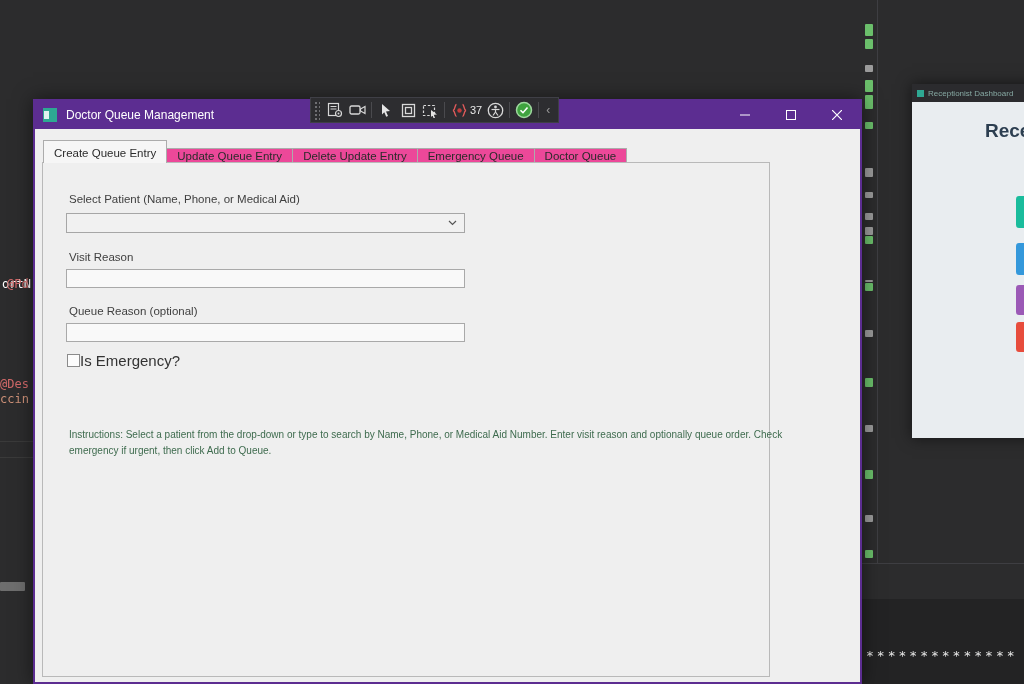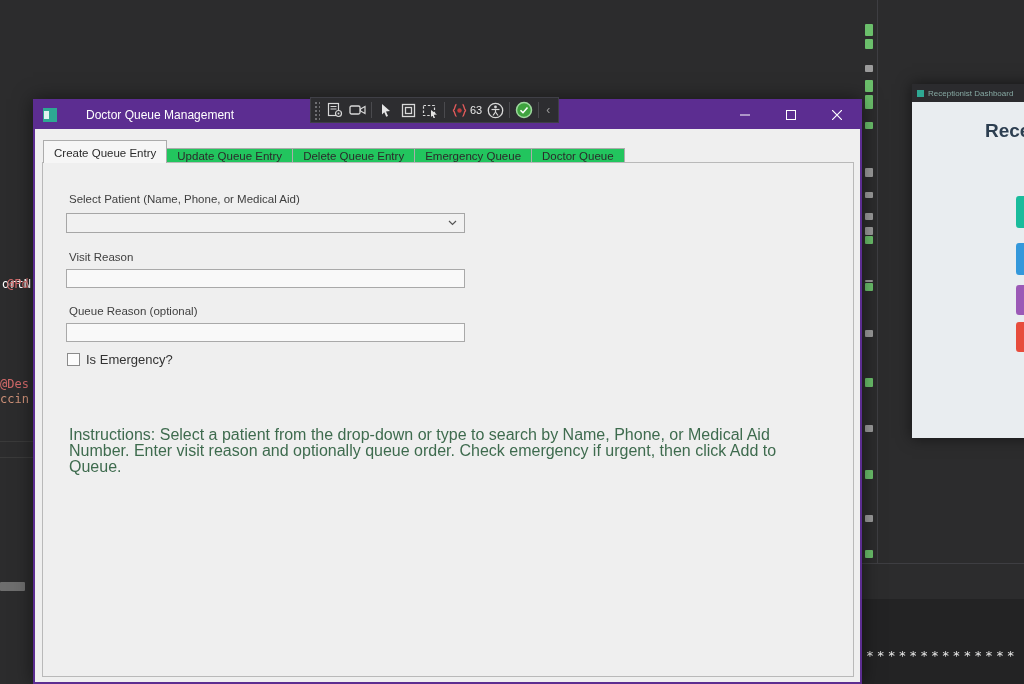--- a/index.html
+++ b/index.html
@@ -33,44 +33,44 @@
   
   #side-window{position:absolute;left:912px;top:84px;width:160px;height:354px;background:#e9edf0;box-shadow:0 0 14px rgba(0,0,0,.55);}
   #side-titlebar{position:absolute;left:0;top:0;width:100%;height:18px;background:#2b2b2e;display:flex;align-items:center;padding-left:5px;}
   #side-titlebar .mini-icon{width:7px;height:7px;background:#2ea893;margin-right:4px;}
   #side-titlebar .t{font-size:8px;color:#86a8a2;white-space:nowrap;}
   #side-heading{position:absolute;left:73px;top:36px;font-size:19px;font-weight:bold;color:#2c3e50;white-space:nowrap;}
   .side-btn{position:absolute;left:104px;width:80px;border-radius:3px 0 0 3px;}
 
   
   #main-window{position:absolute;left:33px;top:99px;width:829px;height:585px;background:#efefef;border:2px solid var(--purple,#5c2d91);box-shadow:0 0 18px rgba(0,0,0,.5);}
-  #titlebar{position:absolute;left:0;top:0;width:100%;height:28px;background:var(--purple,#5c2d91);display:flex;align-items:center;gap:20px;}
+  #titlebar{position:absolute;left:0;top:0;width:100%;height:28px;background:var(--purple,#5c2d91);display:flex;align-items:center;}
   #app-icon{width:14px;height:14px;background:#2ea893;margin:0 9px 0 8px;position:relative;}
   #app-icon::after{content:"";position:absolute;left:1px;top:3px;width:5px;height:8px;background:#dff3ef;}
   #window-title{color:#ffffff;font-size:12px;}
   .win-btns{margin-left:auto;display:flex;height:100%;}
   .win-btn{width:34px;height:100%;display:flex;align-items:center;justify-content:center;color:#fff;}
   .win-btn svg{display:block;}
 
   
   #tabstrip{position:absolute;left:8px;top:39px;display:flex;align-items:flex-end;}
-  .tab{font-size:11.5px;color:#2b2b2b;background:#22c55e;border:1px solid #acacac;border-bottom:none;padding:4px 10px 4px 10px;margin-right:-1px;height:15px;display:flex;align-items:center;}
+  .tab{font-size:11.5px;color:#2b2b2b;background:#ec4899;border:1px solid #acacac;border-bottom:none;padding:4px 10px 4px 10px;margin-right:-1px;height:15px;display:flex;align-items:center;}
   .tab.selected{background:#f6f6f6;height:23px;position:relative;z-index:2;padding-top:5px;}
 
   
-  #tabpage{position:absolute;left:7px;top:61px;width:812px;height:515px;background:#efefef;border:1px solid #b9b9b9;}
+  #tabpage{position:absolute;left:7px;top:61px;width:728px;height:515px;background:#efefef;border:1px solid #b9b9b9;}
   .fld-label{position:absolute;font-size:11.5px;color:#404040;}
   .combo{position:absolute;left:23px;top:50px;width:399px;height:20px;background:#f1f1f1;border:1px solid #a6a6a6;display:flex;align-items:center;}
   .combo .chev{margin-left:auto;margin-right:7px;color:#555;font-size:9px;}
   .txt{position:absolute;left:23px;width:399px;height:19px;background:#f9f9f9;border:1px solid #a9a9a9;font-size:11.5px;padding:0 4px;color:#222;outline:none;}
   .chkrow{position:absolute;left:24px;top:189px;display:flex;align-items:center;}
   .chkbox{width:13px;height:13px;background:#fcfcfc;border:1px solid #8b8b8b;}
-  .chklabel{font-size:13px;color:#333;margin-left:6px;}
+  .chklabel{font-size:15px;color:#333;}
   .green-btn{position:absolute;left:148px;top:223px;width:149px;height:21px;background:var(--button-green,#13a10e);border:1px solid #0e7a0a;color:#fff;font-size:11.5px;display:flex;align-items:center;justify-content:center;}
-  .instructions{position:absolute;left:26px;top:264px;width:714px;font-size:16px;line-height:16px;color:var(--instructions-green,#3e6b4e);}
+  .instructions{position:absolute;left:26px;top:264px;width:714px;font-size:10px;line-height:16px;color:var(--instructions-green,#3e6b4e);}
 
   
   #dbg-toolbar{position:absolute;left:310px;top:97px;height:26px;background:#2d2d30;border:1px solid #3f3f46;display:flex;align-items:center;padding:0 4px 0 2px;z-index:10;}
   .grip{width:7px;height:20px;margin-right:4px;background-image:radial-gradient(circle,#6f6f73 1px,transparent 1.3px);background-size:4px 4px;background-position:1px 1px;}
   .tb-icon{width:22px;height:20px;display:flex;align-items:center;justify-content:center;}
   .tb-sep{width:1px;height:16px;background:#4a4a4e;margin:0 3px;}
   .tb-count{color:#e8e8e8;font-size:11px;margin:0 2px 0 0;}
   .tb-chev{color:#9a9a9a;font-size:12px;padding:0 4px;}
 
   
@@ -149,21 +149,21 @@
           <svg width="10" height="10">
               <path d="M0 0 L10 10 M10 0 L0 10" stroke="#fff" stroke-width="1.2"></path>
             </svg>
         </span>
       </span>
     </div>
 
     <div id="tabstrip" data-interactable="false">
       <div class="tab selected" data-interactable="true">Create Queue Entry</div>
       <div class="tab" data-interactable="true">Update Queue Entry</div>
-      <div class="tab" data-interactable="true">Delete Queue Entry</div>
+      <div class="tab" data-interactable="true">Delete Update Entry</div>
       <div class="tab" data-interactable="true">Emergency Queue</div>
       <div class="tab" data-interactable="true">Doctor Queue</div>
     </div>
 
     <div id="tabpage" data-interactable="false">
       <div class="fld-label" style="left:26px;top:30px" data-interactable="false">Select Patient (Name, Phone, or Medical Aid)</div>
       <div class="combo" data-interactable="true">
         <span style="font-size:11.5px;color:#222;padding-left:4px" data-interactable="false"></span>
         <span class="chev" data-interactable="false">
           <svg width="9" height="6">
@@ -224,21 +224,21 @@
       </svg>
     </span>
     <span class="tb-sep" data-interactable="false"></span>
     <span class="tb-icon" data-interactable="true">
       <svg width="17" height="15">
         <path d="M5.5 1.5 C3.5 1.5 4.5 7 2 7.5 C4.5 8 3.5 13.5 5.5 13.5" fill="none" stroke="#e05b5b" stroke-width="1.4"></path>
         <path d="M11.5 1.5 C13.5 1.5 12.5 7 15 7.5 C12.5 8 13.5 13.5 11.5 13.5" fill="none" stroke="#e05b5b" stroke-width="1.4"></path>
         <circle cx="8.5" cy="7.5" r="2.2" fill="#c43b3b"></circle>
       </svg>
     </span>
-    <span class="tb-count" data-interactable="false">63</span>
+    <span class="tb-count" data-interactable="false">37</span>
     <span class="tb-icon" data-interactable="true">
       <svg width="17" height="17">
         <circle cx="8.5" cy="8.5" r="7.2" fill="none" stroke="#d8d8d8" stroke-width="1.3"></circle>
         <circle cx="8.5" cy="5" r="1.4" fill="#d8d8d8"></circle>
         <line x1="4.5" y1="7.5" x2="12.5" y2="7.5" stroke="#d8d8d8" stroke-width="1.2"></line>
         <line x1="8.5" y1="7.5" x2="8.5" y2="10" stroke="#d8d8d8" stroke-width="1.2"></line>
         <line x1="8.5" y1="10" x2="6" y2="13.5" stroke="#d8d8d8" stroke-width="1.2"></line>
         <line x1="8.5" y1="10" x2="11" y2="13.5" stroke="#d8d8d8" stroke-width="1.2"></line>
       </svg>
     </span>

